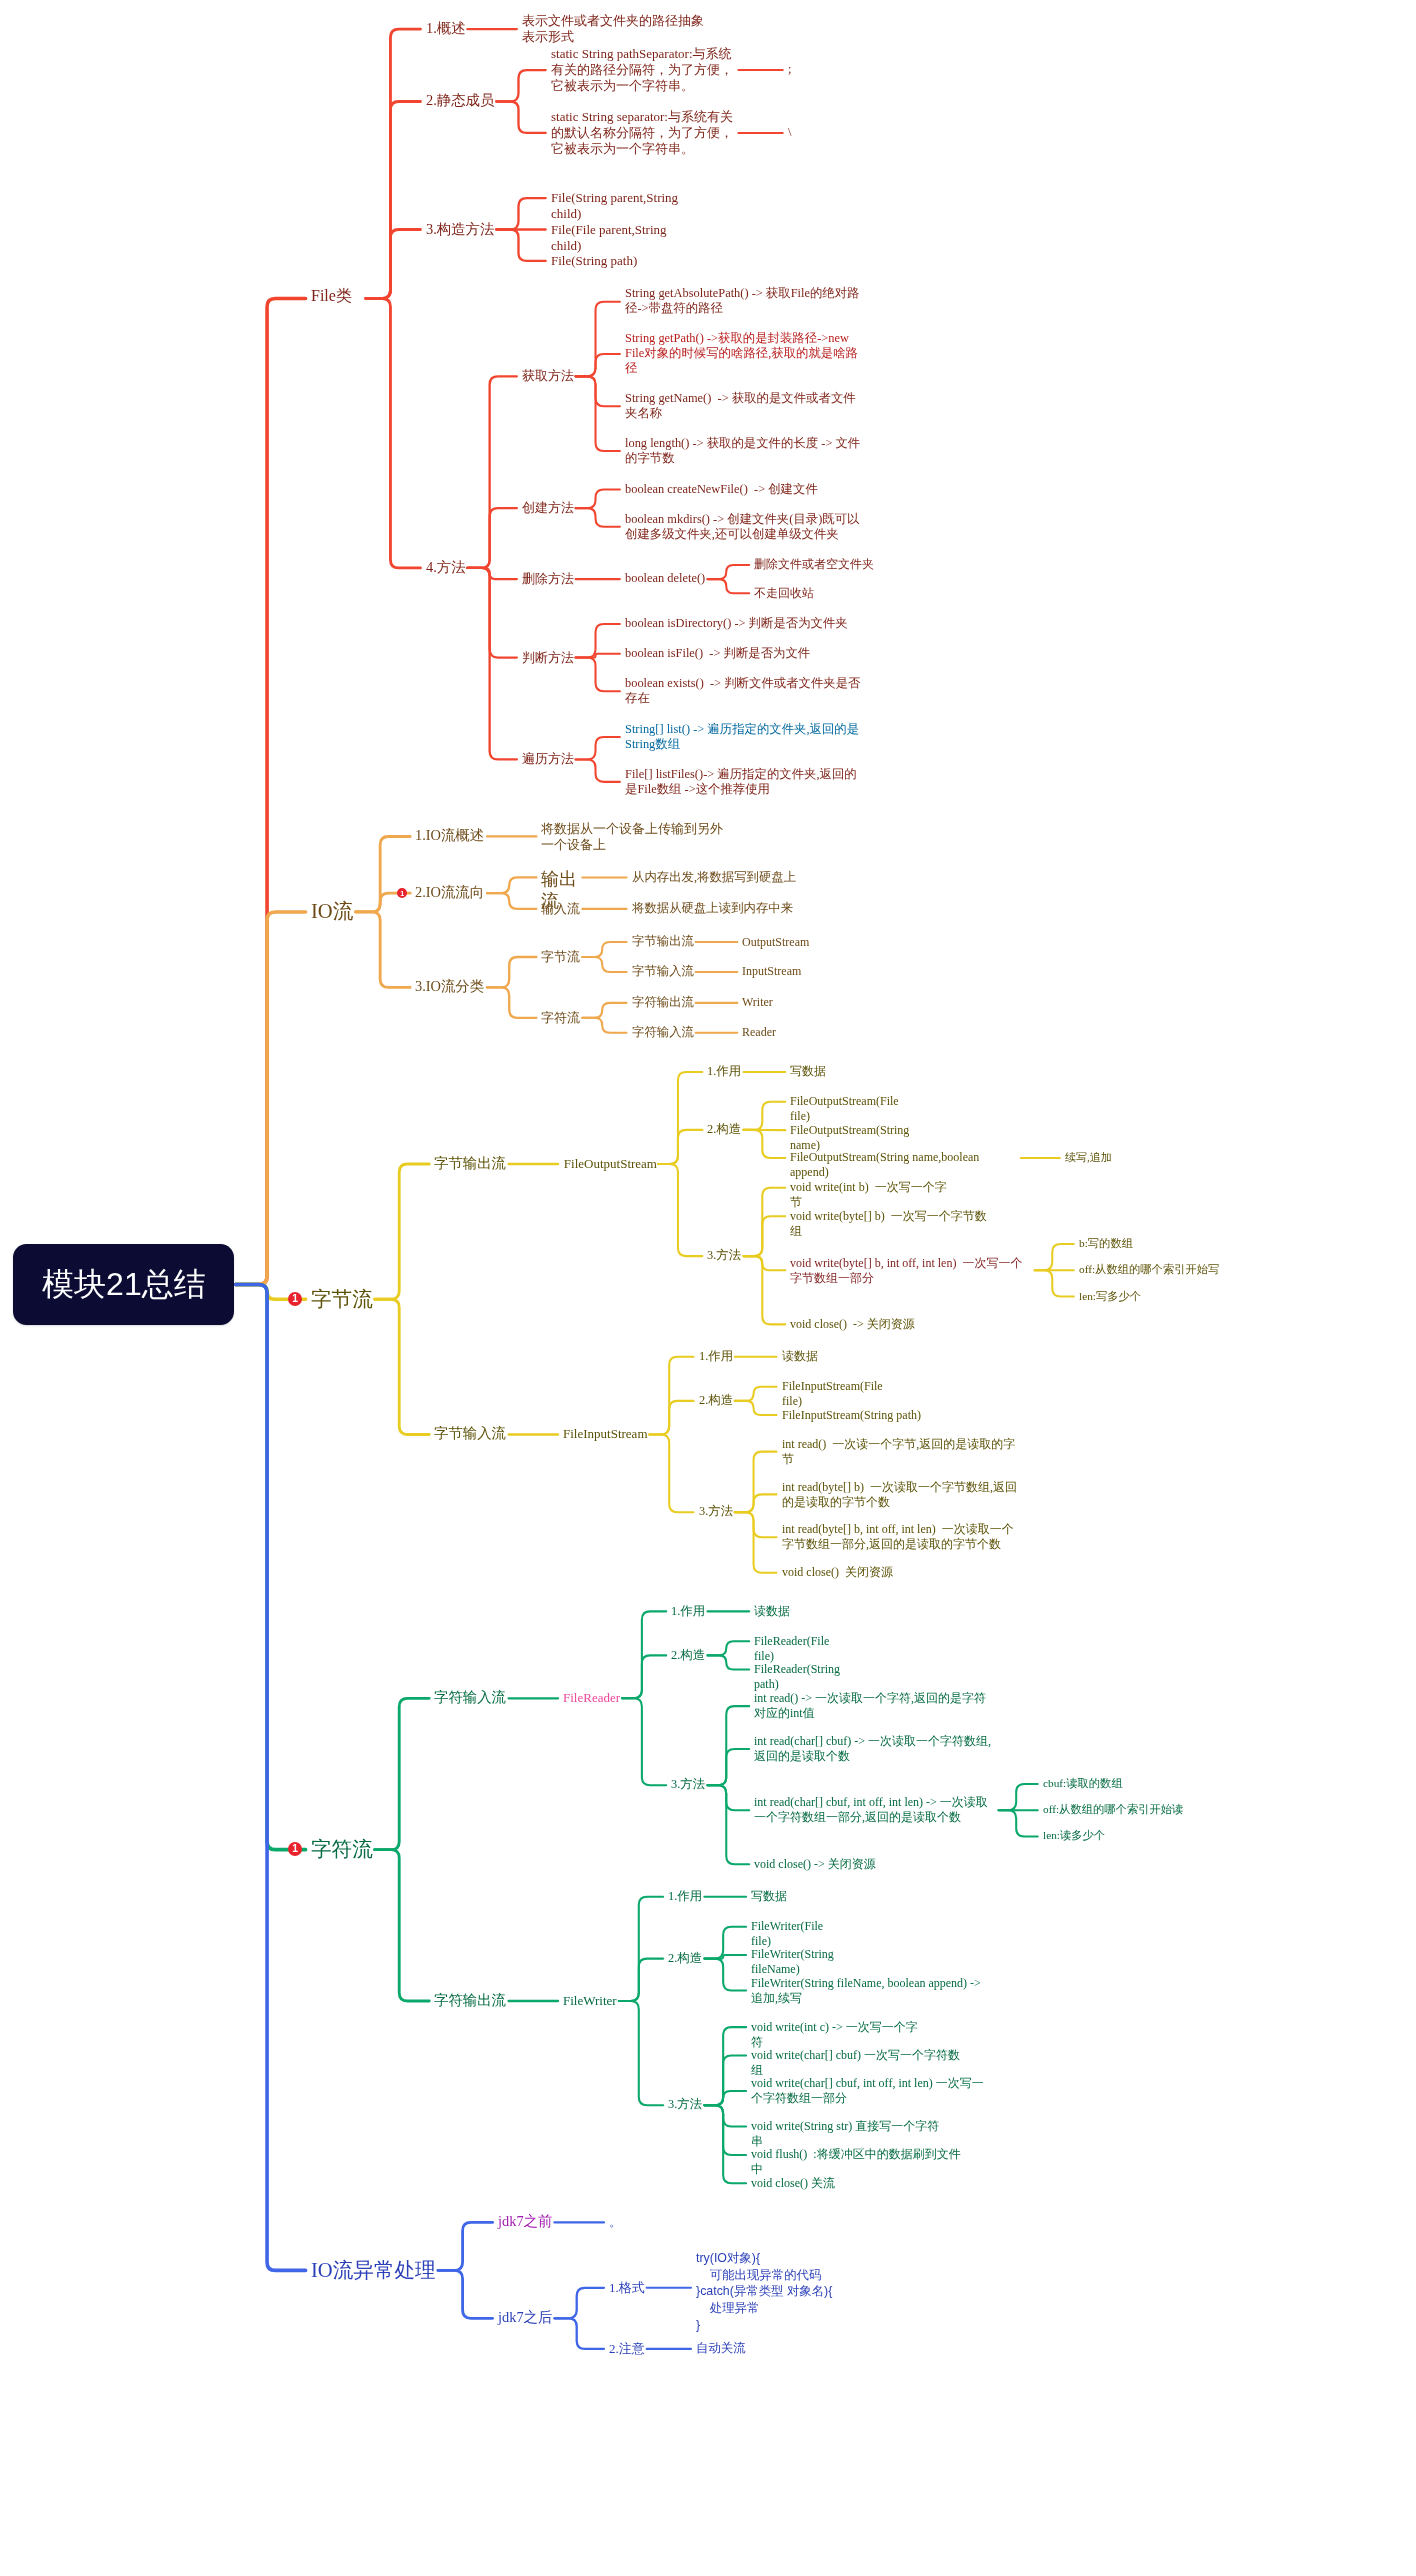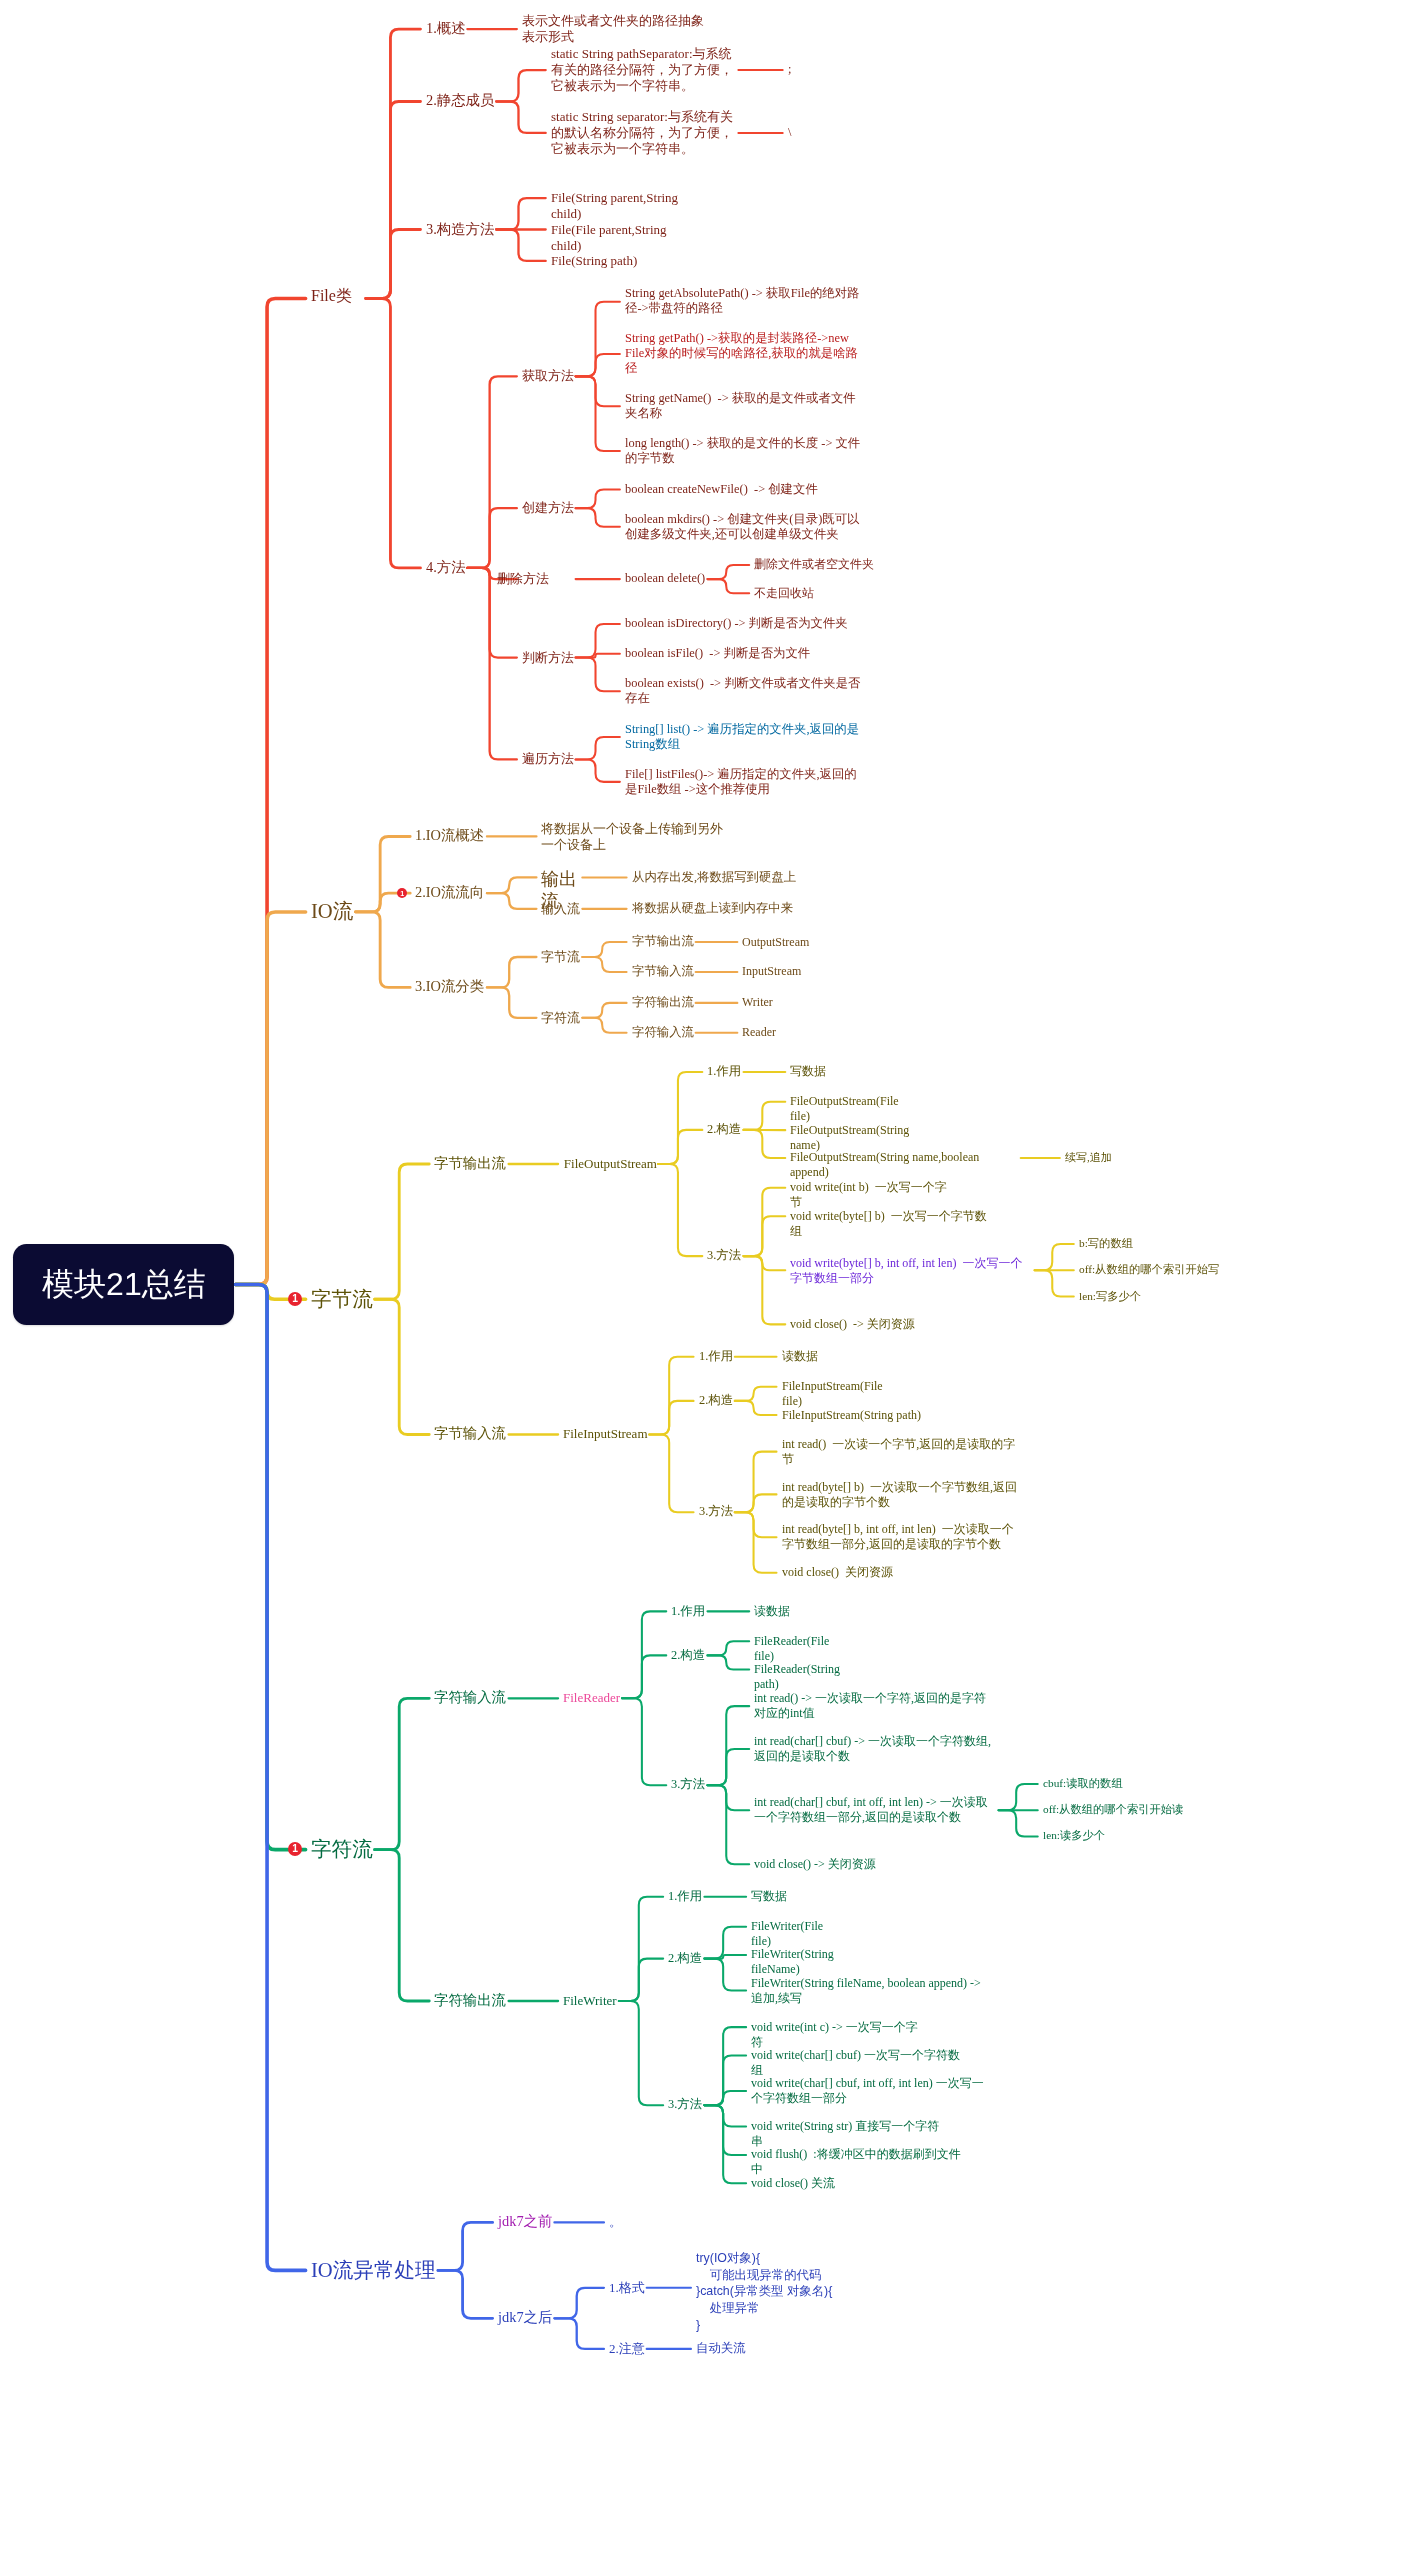--- a/index.html
+++ b/index.html
@@ -162,21 +162,21 @@
     <div class="node" style="left: 551px; top: 253px; width: 87px; font-size: 13px; color: rgb(124, 31, 20);">File(String path)</div>
     <div class="node" style="left: 426px; top: 559px; width: 41px; font-size: 14.4px; color: rgb(124, 31, 20);">4.方法</div>
     <div class="node" style="left: 522px; top: 368px; width: 53px; font-size: 13px; color: rgb(124, 31, 20);">获取方法</div>
     <div class="node" style="left: 625px; top: 286px; width: 243px; font-size: 12.4px; color: rgb(124, 31, 20);">String getAbsolutePath() -&gt; 获取File的绝对路径-&gt;带盘符的路径</div>
     <div class="node" style="left: 625px; top: 331px; width: 243px; font-size: 12.4px; color: #b91c1c;">String getPath() -&gt;获取的是封装路径-&gt;new File对象的时候写的啥路径,获取的就是啥路径</div>
     <div class="node" style="left: 625px; top: 391px; width: 243px; font-size: 12.4px; color: rgb(124, 31, 20);">String getName()  -&gt; 获取的是文件或者文件夹名称</div>
     <div class="node" style="left: 625px; top: 436px; width: 243px; font-size: 12.4px; color: rgb(124, 31, 20);">long length() -&gt; 获取的是文件的长度 -&gt; 文件的字节数</div>
     <div class="node" style="left: 522px; top: 500px; width: 53px; font-size: 13px; color: rgb(124, 31, 20);">创建方法</div>
     <div class="node" style="left: 625px; top: 482px; width: 194px; font-size: 12.4px; color: rgb(124, 31, 20);">boolean createNewFile()  -&gt; 创建文件</div>
     <div class="node" style="left: 625px; top: 512px; width: 243px; font-size: 12.4px; color: rgb(124, 31, 20);">boolean mkdirs() -&gt; 创建文件夹(目录)既可以创建多级文件夹,还可以创建单级文件夹</div>
-    <div class="node" style="left: 497px; top: 571px; width: 53px; font-size: 13px; color: rgb(124, 31, 20);">删除方法</div>
+    <div class="node" style="left: 522px; top: 571px; width: 53px; font-size: 13px; color: rgb(124, 31, 20);">删除方法</div>
     <div class="node" style="left: 625px; top: 571px; width: 81px; font-size: 12.4px; color: rgb(124, 31, 20);">boolean delete()</div>
     <div class="node" style="left: 754px; top: 557px; width: 120px; font-size: 12px; color: rgb(124, 31, 20);">删除文件或者空文件夹</div>
     <div class="node" style="left: 754px; top: 586px; width: 60px; font-size: 12px; color: rgb(124, 31, 20);">不走回收站</div>
     <div class="node" style="left: 522px; top: 650px; width: 53px; font-size: 13px; color: rgb(124, 31, 20);">判断方法</div>
     <div class="node" style="left: 625px; top: 616px; width: 224px; font-size: 12.4px; color: rgb(124, 31, 20);">boolean isDirectory() -&gt; 判断是否为文件夹</div>
     <div class="node" style="left: 625px; top: 646px; width: 186px; font-size: 12.4px; color: rgb(124, 31, 20);">boolean isFile()  -&gt; 判断是否为文件</div>
     <div class="node" style="left: 625px; top: 676px; width: 243px; font-size: 12.4px; color: rgb(124, 31, 20);">boolean exists()  -&gt; 判断文件或者文件夹是否存在</div>
     <div class="node" style="left: 522px; top: 751px; width: 53px; font-size: 13px; color: rgb(124, 31, 20);">遍历方法</div>
     <div class="node" style="left: 625px; top: 722px; width: 243px; font-size: 12.4px; color: #0369a1;">String[] list() -&gt; 遍历指定的文件夹,返回的是String数组</div>
     <div class="node" style="left: 625px; top: 767px; width: 243px; font-size: 12.4px; color: rgb(124, 31, 20);">File[] listFiles()-&gt; 遍历指定的文件夹,返回的是File数组 -&gt;这个推荐使用</div>
@@ -207,21 +207,21 @@
     <div class="node" style="left: 707px; top: 1064px; width: 35px; font-size: 12.4px; color: rgb(92, 82, 7);">1.作用</div>
     <div class="node" style="left: 790px; top: 1064px; width: 37px; font-size: 12px; color: rgb(92, 82, 7);">写数据</div>
     <div class="node" style="left: 707px; top: 1122px; width: 35px; font-size: 12.4px; color: rgb(92, 82, 7);">2.构造</div>
     <div class="node" style="left: 790px; top: 1094px; width: 131px; font-size: 12px; color: rgb(92, 82, 7);">FileOutputStream(File file)</div>
     <div class="node" style="left: 790px; top: 1123px; width: 151px; font-size: 12px; color: rgb(92, 82, 7);">FileOutputStream(String name)</div>
     <div class="node" style="left: 790px; top: 1150px; width: 229px; font-size: 12px; color: rgb(92, 82, 7);">FileOutputStream(String name,boolean append)</div>
     <div class="node" style="left: 1065px; top: 1151px; width: 49px; font-size: 11px; color: rgb(92, 82, 7);">续写,追加</div>
     <div class="node" style="left: 707px; top: 1248px; width: 35px; font-size: 12.4px; color: rgb(92, 82, 7);">3.方法</div>
     <div class="node" style="left: 790px; top: 1180px; width: 168px; font-size: 12px; color: rgb(92, 82, 7);">void write(int b)  一次写一个字节</div>
     <div class="node" style="left: 790px; top: 1209px; width: 207px; font-size: 12px; color: rgb(92, 82, 7);">void write(byte[] b)  一次写一个字节数组</div>
-    <div class="node" style="left: 790px; top: 1256px; width: 243px; font-size: 12px; color: #6d28d9;">void write(byte[] b, int off, int len)  一次写一个字节数组一部分</div>
+    <div class="node" style="left: 790px; top: 1256px; width: 243px; font-size: 12px; color: #7f1d1d;">void write(byte[] b, int off, int len)  一次写一个字节数组一部分</div>
     <div class="node" style="left: 1079px; top: 1237px; width: 56px; font-size: 11.3px; color: rgb(92, 82, 7);">b:写的数组</div>
     <div class="node" style="left: 1079px; top: 1263px; width: 142px; font-size: 11.3px; color: rgb(92, 82, 7);">off:从数组的哪个索引开始写</div>
     <div class="node" style="left: 1079px; top: 1290px; width: 63px; font-size: 11.3px; color: rgb(92, 82, 7);">len:写多少个</div>
     <div class="node" style="left: 790px; top: 1317px; width: 125px; font-size: 12px; color: rgb(92, 82, 7);">void close()  -&gt; 关闭资源</div>
     <div class="node" style="left: 434px; top: 1425px; width: 73px; font-size: 14.4px; color: rgb(92, 82, 7);">字节输入流</div>
     <div class="node" style="left: 563px; top: 1426px; width: 85px; font-size: 13px; color: rgb(92, 82, 7);">FileInputStream</div>
     <div class="node" style="left: 699px; top: 1349px; width: 35px; font-size: 12.4px; color: rgb(92, 82, 7);">1.作用</div>
     <div class="node" style="left: 782px; top: 1349px; width: 37px; font-size: 12px; color: rgb(92, 82, 7);">读数据</div>
     <div class="node" style="left: 699px; top: 1393px; width: 35px; font-size: 12.4px; color: rgb(92, 82, 7);">2.构造</div>
     <div class="node" style="left: 782px; top: 1379px; width: 123px; font-size: 12px; color: rgb(92, 82, 7);">FileInputStream(File file)</div>

